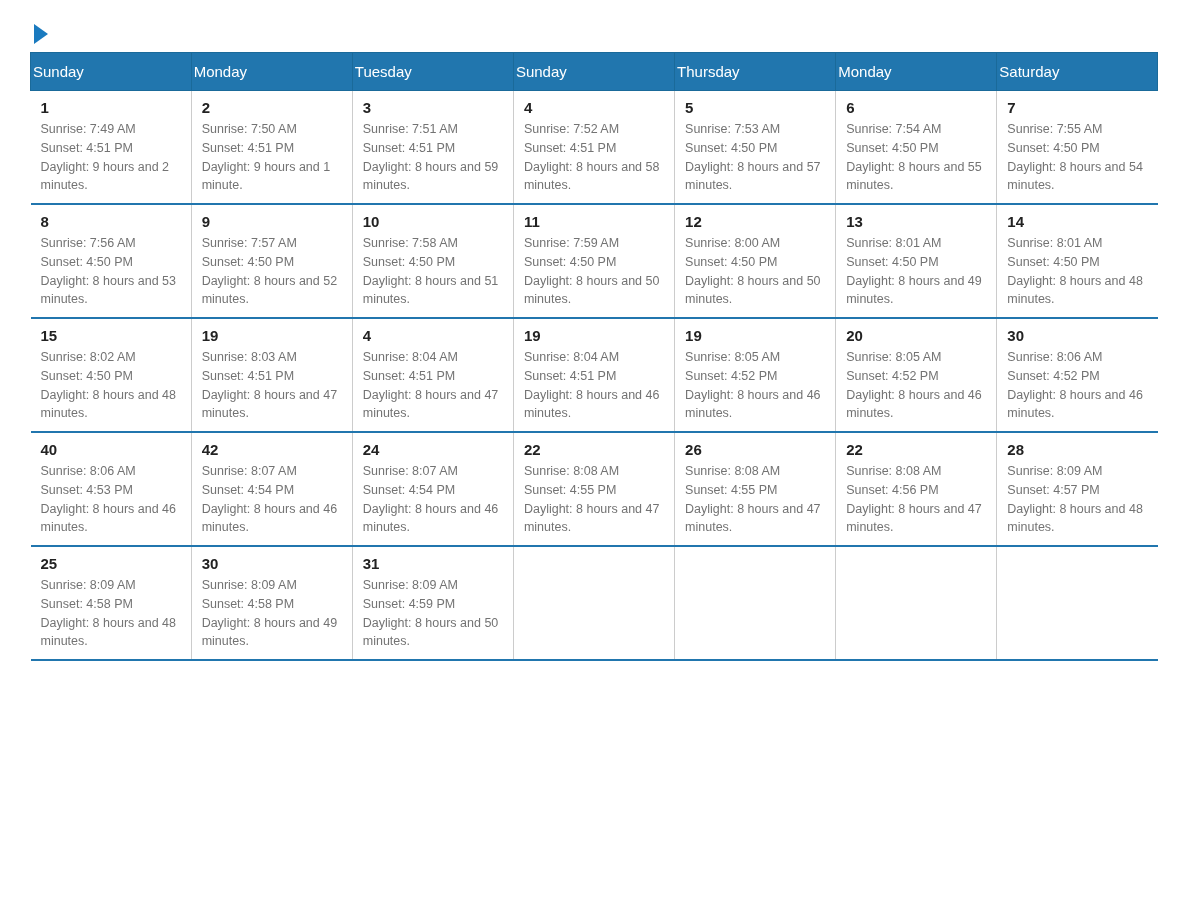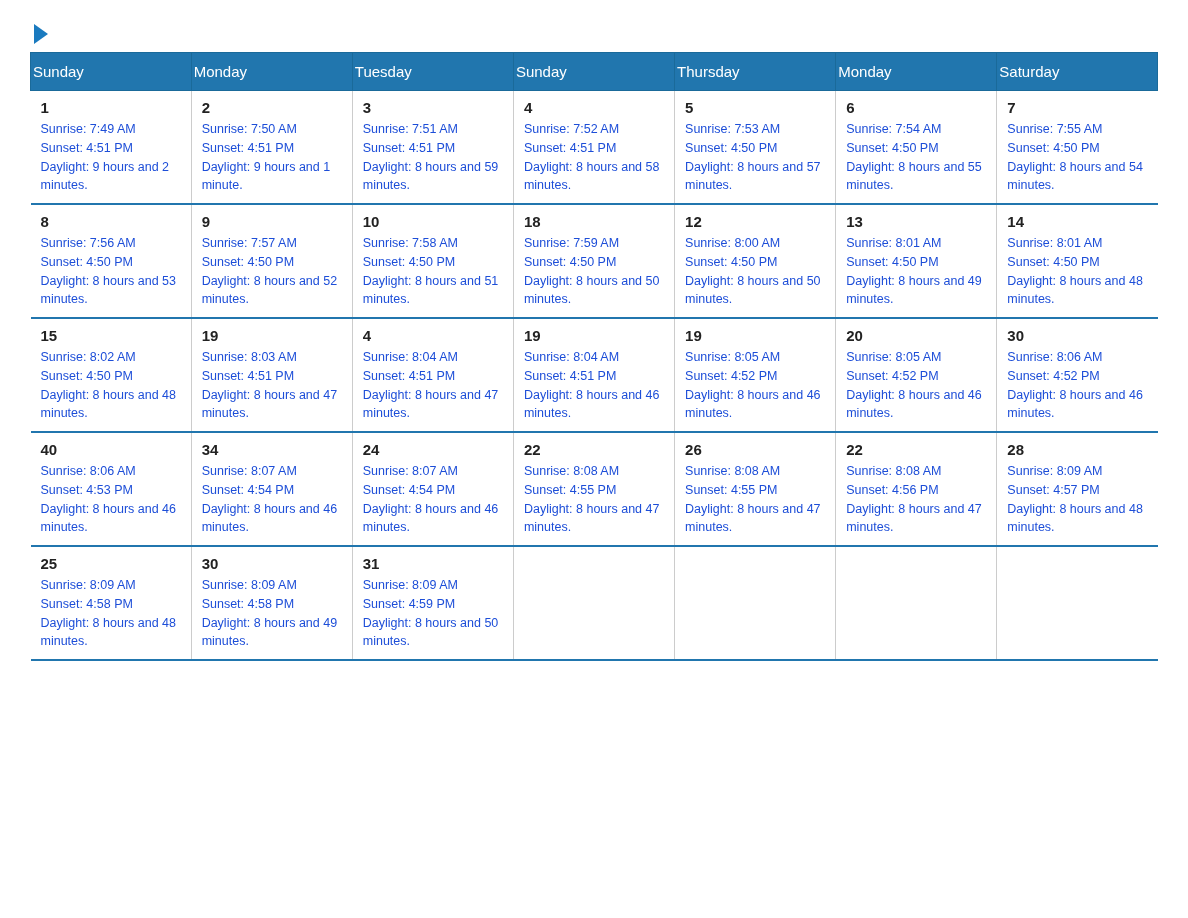--- a/index.html
+++ b/index.html
@@ -94,21 +94,21 @@
     }
     .day-number {
       font-size: 15px;
       font-weight: bold;
       color: #222;
       display: block;
       margin-bottom: 4px;
     }
     .day-info {
       font-size: 12.5px;
-      color: #1d4ed8;
+      color: #737373;
       line-height: 1.5;
     }
     .empty-cell {
       background: #fff;
     }
   </style>
 </head>
 <body>
 
 <div class="header">
@@ -179,21 +179,21 @@
         </td>
         <td>
           <span class="day-number">9</span>
           <span class="day-info">Sunrise: 7:57 AM<br>Sunset: 4:50 PM<br>Daylight: 8 hours and 52 minutes.</span>
         </td>
         <td>
           <span class="day-number">10</span>
           <span class="day-info">Sunrise: 7:58 AM<br>Sunset: 4:50 PM<br>Daylight: 8 hours and 51 minutes.</span>
         </td>
         <td>
-          <span class="day-number">18</span>
+          <span class="day-number">11</span>
           <span class="day-info">Sunrise: 7:59 AM<br>Sunset: 4:50 PM<br>Daylight: 8 hours and 50 minutes.</span>
         </td>
         <td>
           <span class="day-number">12</span>
           <span class="day-info">Sunrise: 8:00 AM<br>Sunset: 4:50 PM<br>Daylight: 8 hours and 50 minutes.</span>
         </td>
         <td>
           <span class="day-number">13</span>
           <span class="day-info">Sunrise: 8:01 AM<br>Sunset: 4:50 PM<br>Daylight: 8 hours and 49 minutes.</span>
         </td>
@@ -231,21 +231,21 @@
           <span class="day-number">30</span>
           <span class="day-info">Sunrise: 8:06 AM<br>Sunset: 4:52 PM<br>Daylight: 8 hours and 46 minutes.</span>
         </td>
       </tr>
       <tr>
         <td>
           <span class="day-number">40</span>
           <span class="day-info">Sunrise: 8:06 AM<br>Sunset: 4:53 PM<br>Daylight: 8 hours and 46 minutes.</span>
         </td>
         <td>
-          <span class="day-number">34</span>
+          <span class="day-number">42</span>
           <span class="day-info">Sunrise: 8:07 AM<br>Sunset: 4:54 PM<br>Daylight: 8 hours and 46 minutes.</span>
         </td>
         <td>
           <span class="day-number">24</span>
           <span class="day-info">Sunrise: 8:07 AM<br>Sunset: 4:54 PM<br>Daylight: 8 hours and 46 minutes.</span>
         </td>
         <td>
           <span class="day-number">22</span>
           <span class="day-info">Sunrise: 8:08 AM<br>Sunset: 4:55 PM<br>Daylight: 8 hours and 47 minutes.</span>
         </td>

